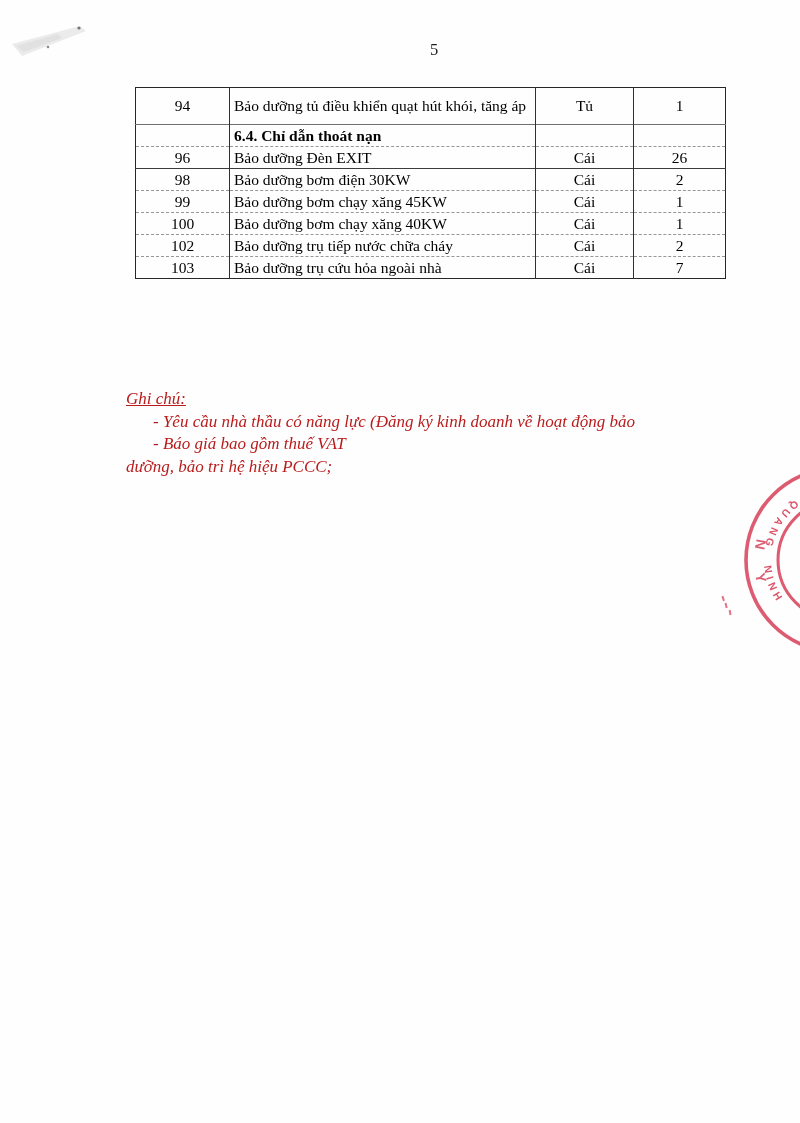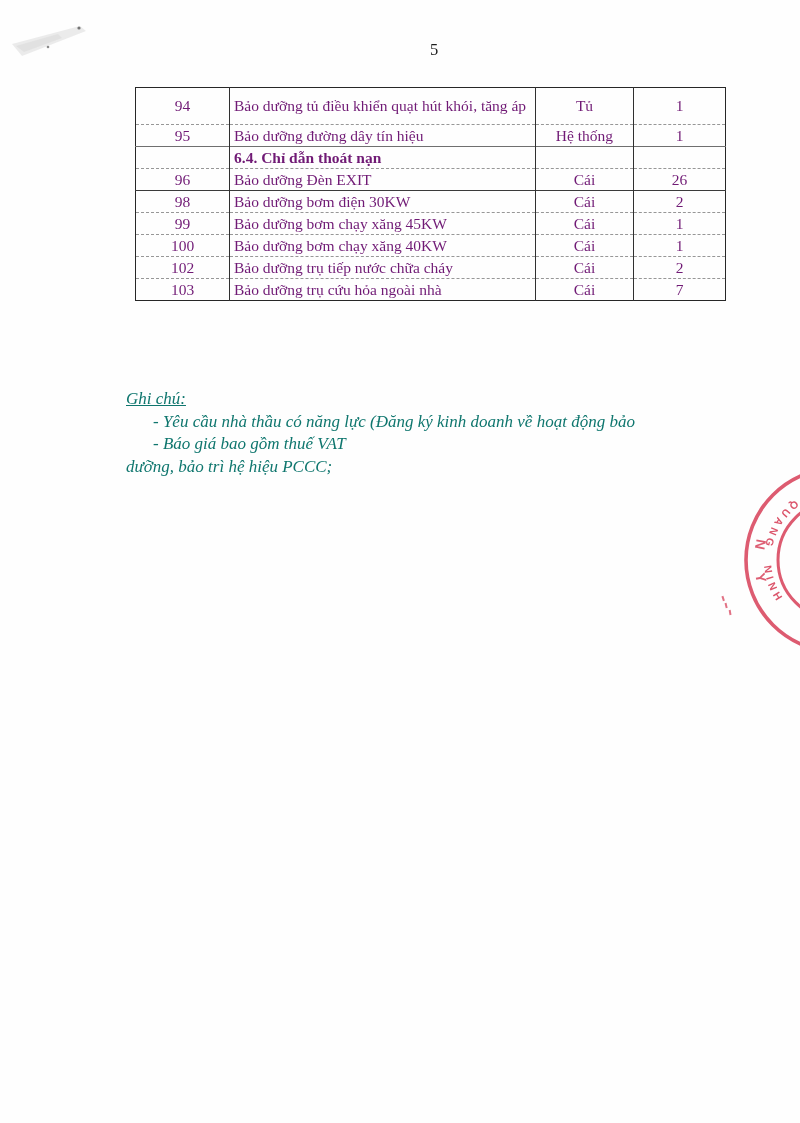--- a/index.html
+++ b/index.html
@@ -9,41 +9,41 @@
     font-family:"Liberation Serif","DejaVu Serif",serif;color:#151515;
   }
   .page-number{
     position:absolute;left:424px;top:40px;width:20px;text-align:center;
     font-size:16.5px;color:#1c1c1c;
   }
   
   .table-wrap{position:absolute;left:135px;top:87px;}
   table.maint{
     border-collapse:collapse;table-layout:fixed;width:590px;
-    font-size:15.5px;color:#701a75;
+    font-size:15.5px;color:#000000;
     border:1.8px solid #272727;
   }
   table.maint td{
     border-left:1.4px solid #303030;
     border-top:1px dashed #979797;
     padding:0 4px;height:21px;vertical-align:middle;
     overflow:hidden;
   }
   table.maint td:first-child{border-left:none;}
   table.maint tr:first-child td{border-top:none;height:36px;}
   td.c-no,td.c-unit,td.c-qty{text-align:center;}
   td.c-desc{padding:0 7px;line-height:18px;}
   tr.row-chapter td{border-top:1.3px solid #3b3b3b;font-weight:bold;}
   tr.row-after-chapter td{border-top:1.3px solid #3b3b3b;}
   tr.row-section td.c-desc{font-weight:bold;}
   tr.row-section td{border-top:1.2px solid #6f6f6f;}
   
   .notes{
     position:absolute;left:126px;top:388px;width:600px;
-    font-style:italic;font-size:17px;line-height:22.5px;color:#0f766e;
+    font-style:italic;font-size:17px;line-height:22.5px;color:#b91c1c;
   }
   .note-title{text-decoration:underline;}
   .note-indent{text-indent:27px;white-space:nowrap;}
   .note-cont{text-indent:0;white-space:nowrap;}
   
   .stamp-svg{position:absolute;left:698px;top:448px;pointer-events:none;}
   
   .smudge-svg{position:absolute;left:10px;top:22px;pointer-events:none;}
 </style>
 </head>
@@ -66,26 +66,20 @@
         <col style="width:94px">
           <col style="width:306px">
           <col style="width:98px">
           <col style="width:92px">
       </colgroup>
       <tbody>
         <tr>
           <td class="c-no">94</td>
           <td class="c-desc">Bảo dưỡng tủ điều khiển quạt hút khói, tăng áp</td>
           <td class="c-unit">Tủ</td>
-          <td class="c-qty">1</td>
-        </tr>
-        <tr>
-          <td class="c-no">95</td>
-          <td class="c-desc">Bảo dưỡng đường dây tín hiệu</td>
-          <td class="c-unit">Hệ thống</td>
           <td class="c-qty">1</td>
         </tr>
         <tr class="row-section">
           <td class="c-no"></td>
           <td class="c-desc">6.4. Chỉ dẫn thoát nạn</td>
           <td class="c-unit"></td>
           <td class="c-qty"></td>
         </tr>
         <tr>
           <td class="c-no">96</td>

